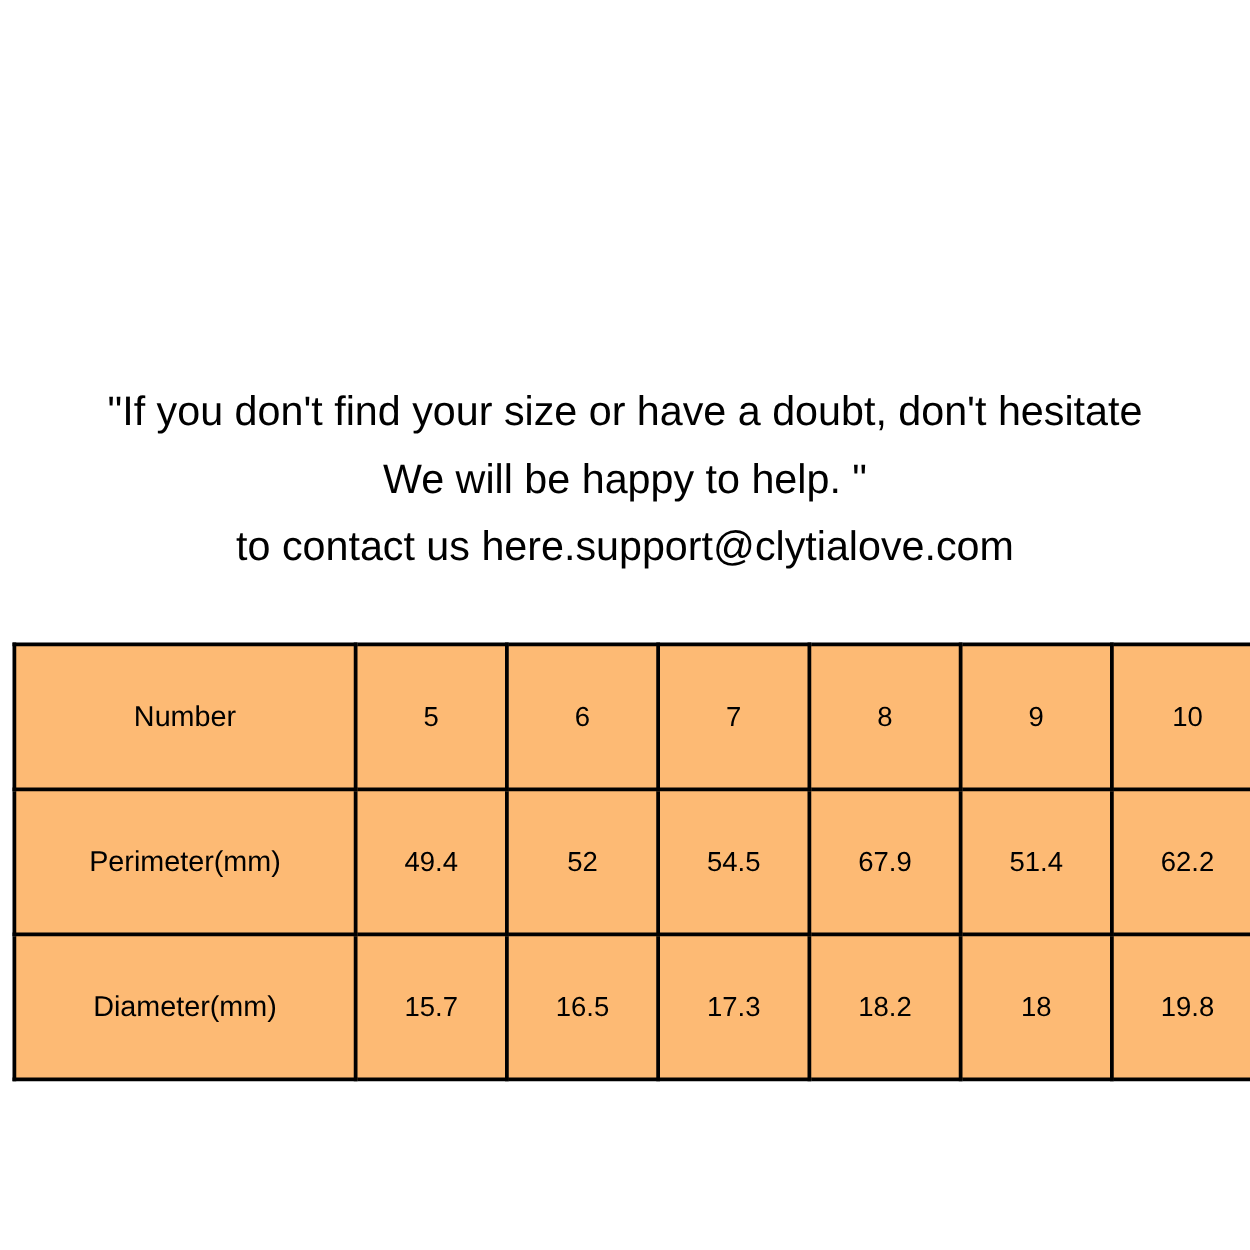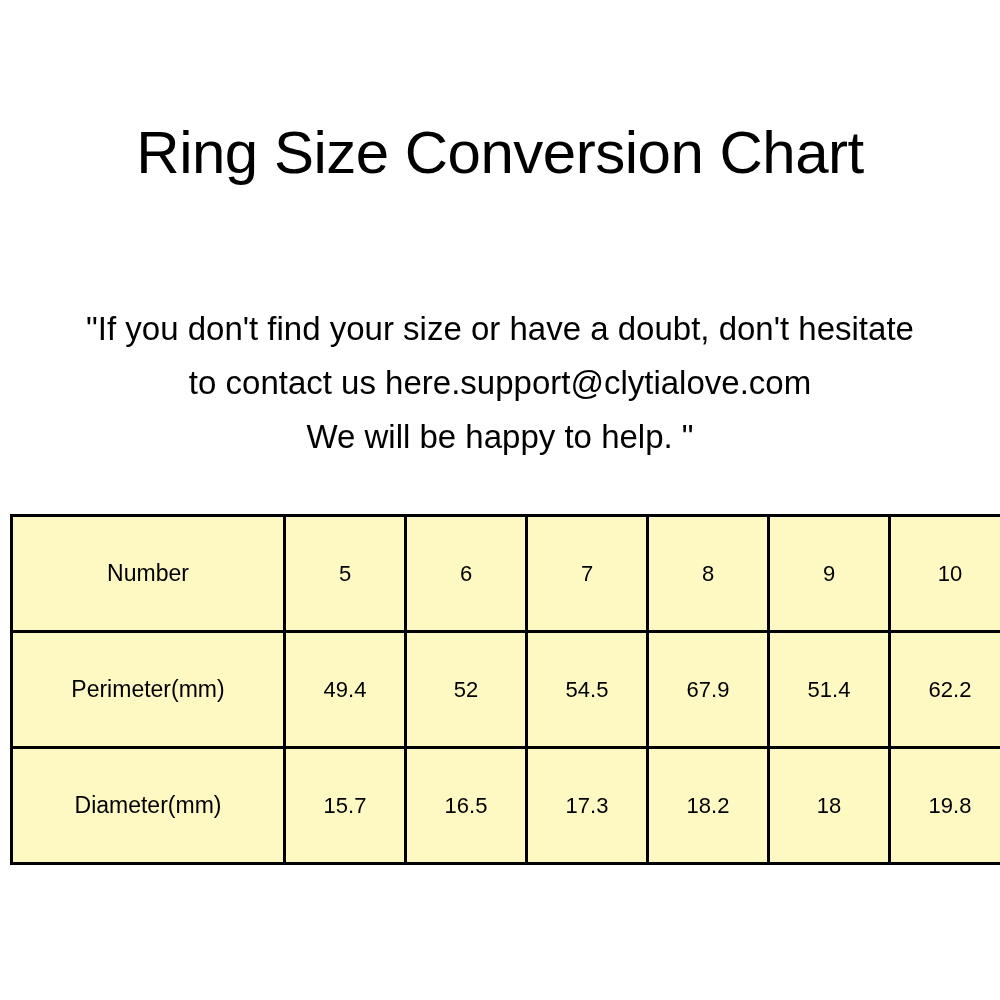--- a/index.html
+++ b/index.html
@@ -70,41 +70,40 @@
     font-family: "Liberation Sans", "DejaVu Sans", sans-serif;
   }
   table.size-table td {
     border: 3px solid #000000;
     height: 113px;
     text-align: center;
     vertical-align: middle;
     font-size: 22px;
     font-weight: 400;
     padding: 0;
-    background: #fef9c3;
+    background: #fdba74;
   }
   table.size-table td.rowlabel {
     width: 270px;
     font-size: 23px;
   }
   table.size-table td.datacell {
     width: 118px;
   }
 </style>
 </head>
 <body>
 
 <div class="page">
 
-  <h1 class="title">Ring Size Conversion Chart</h1>
 
   <div class="intro">
     <span class="intro-line">"If you don't find your size or have a doubt, don't hesitate</span>
+    <span class="intro-line">We will be happy to help. "</span>
     <span class="intro-line">to contact us here.support@clytialove.com</span>
-    <span class="intro-line">We will be happy to help. "</span>
   </div>
 
   <div class="table-wrap">
     <table class="size-table">
       <tbody>
         <tr>
           <td class="rowlabel">Number</td>
           <td class="datacell">5</td>
           <td class="datacell">6</td>
           <td class="datacell">7</td>

